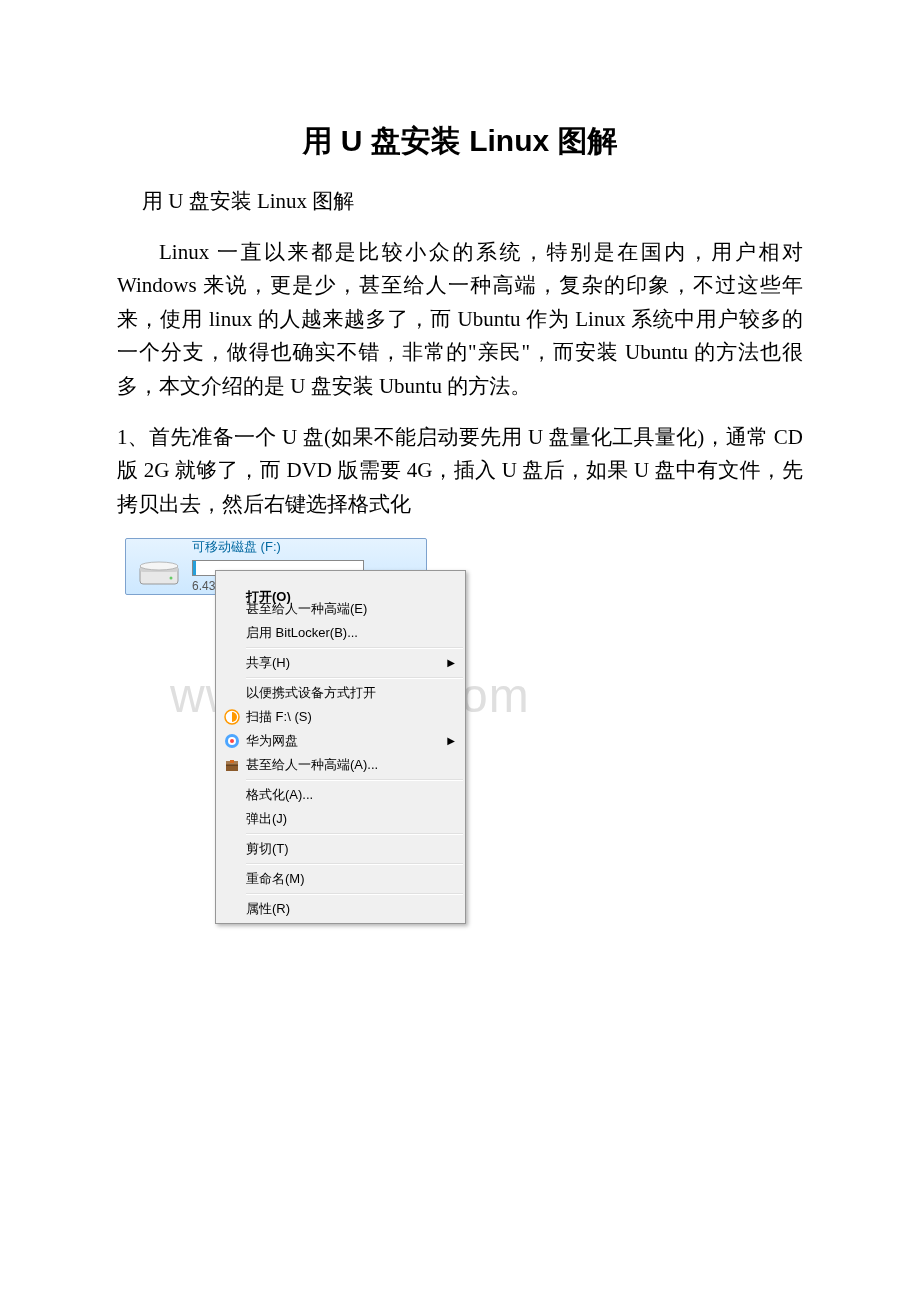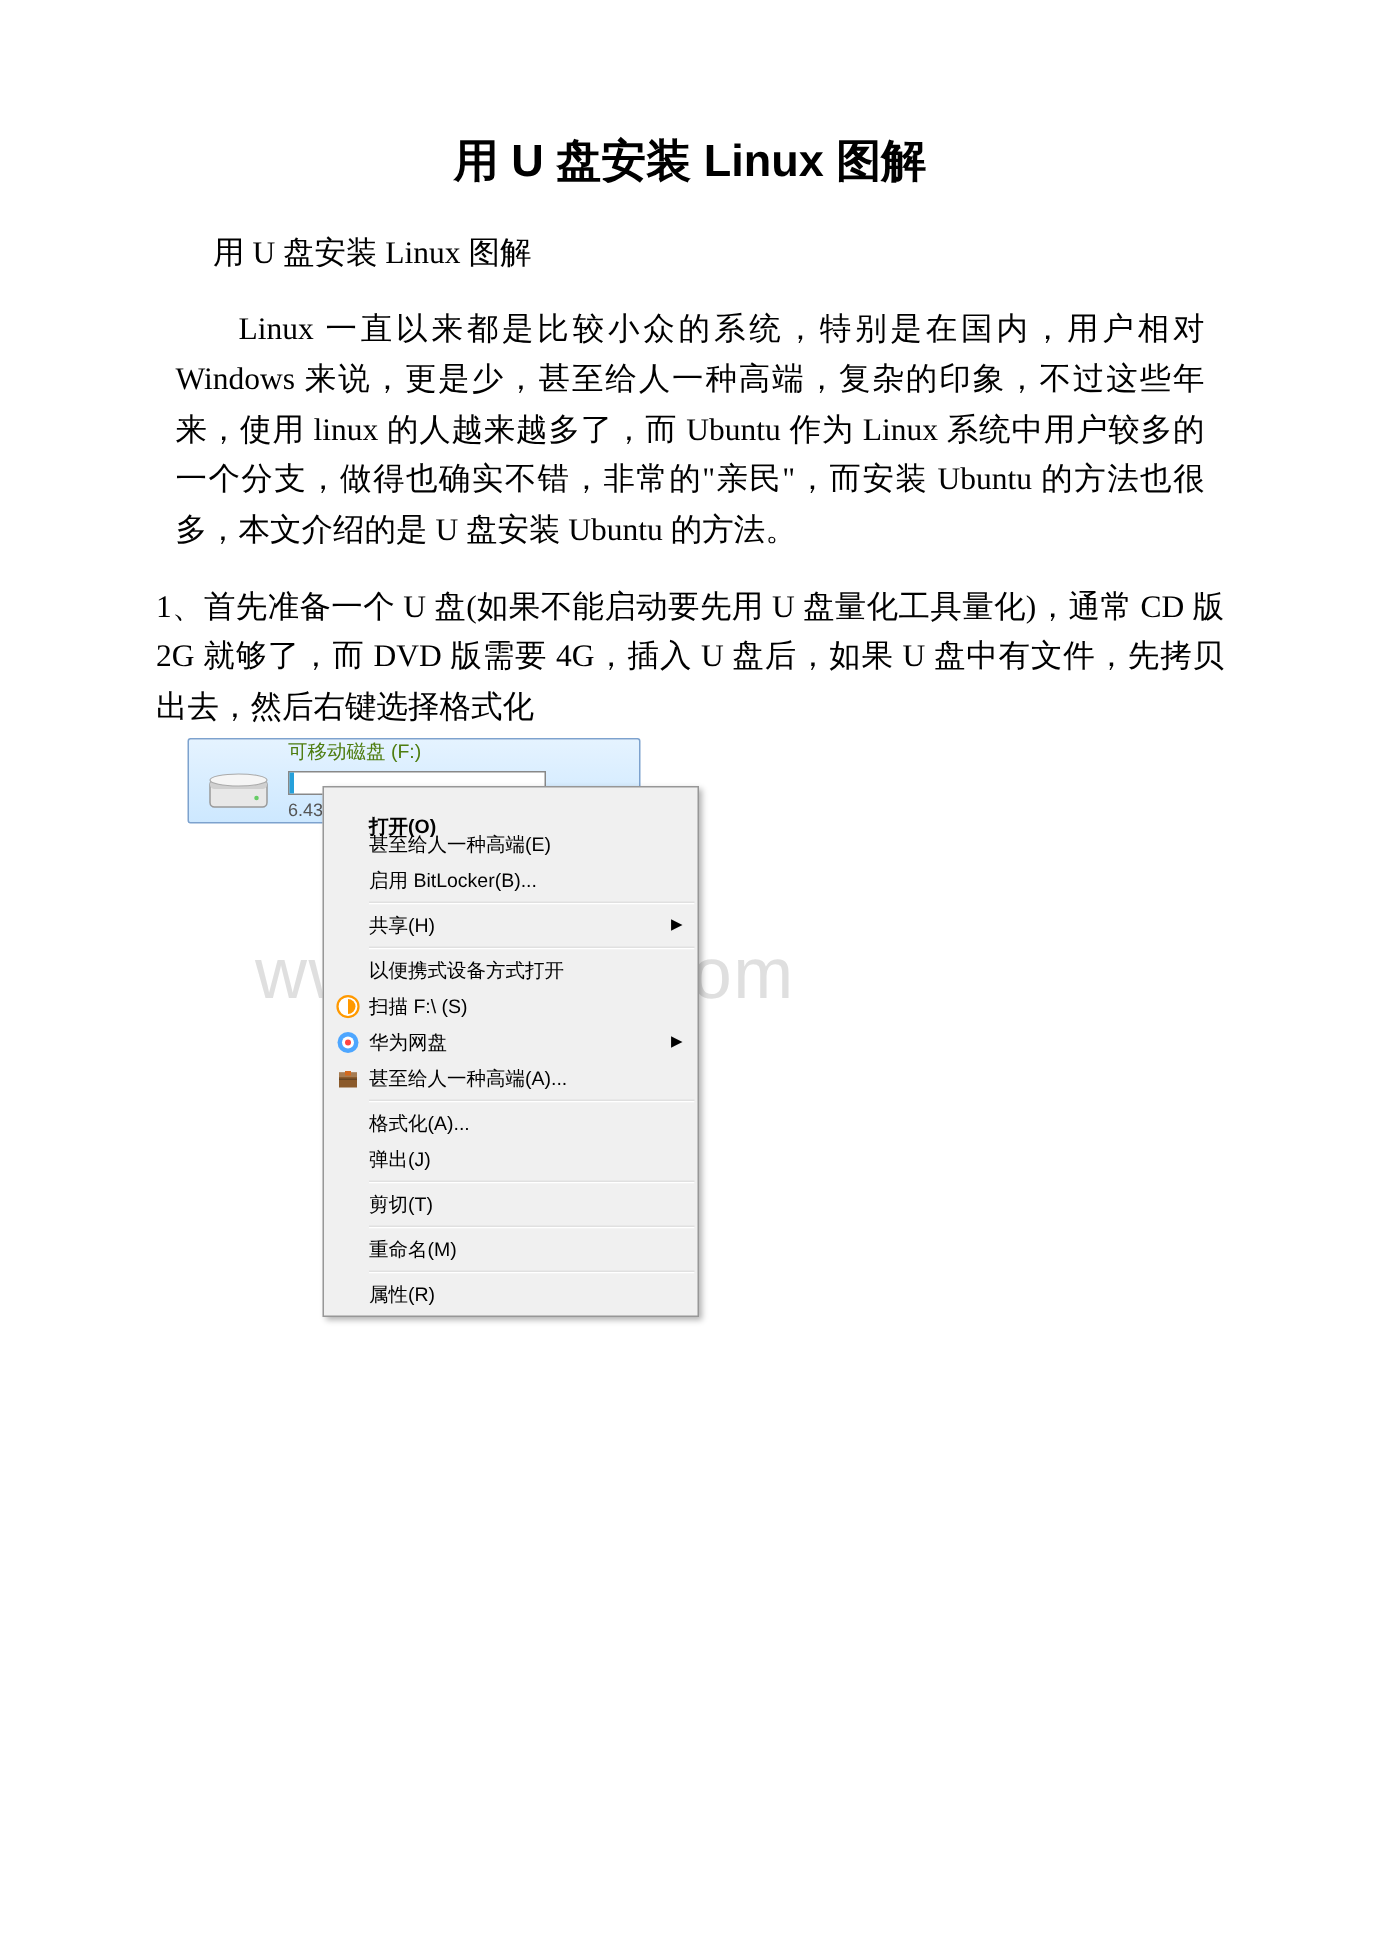--- a/index.html
+++ b/index.html
@@ -6,42 +6,42 @@
     margin: 0;
     padding: 0;
     font-family: "SimSun", "宋体", serif;
     font-size: 21px;
     line-height: 1.6;
     color: #000;
     background: #fff;
     width: 920px;
   }
   .page {
-    padding: 84px 100px 60px 100px;
+    padding: 117px 100px 60px 100px;
   }
   h1 {
     font-family: "SimHei", "黑体", sans-serif;
     font-size: 30px;
     font-weight: bold;
     text-align: center;
     margin: 0 0 20px 0;
   }
   .subtitle {
     text-indent: 2em;
     margin: 0 0 10px 0;
     font-size: 21px;
   }
   .para {
     text-indent: 2em;
     margin: 17px;
     font-size: 21px;
     text-align: justify;
   }
   .para-noindent {
-    margin: 4px;
+    margin: 17px;
     font-size: 21px;
     text-align: justify;
   }
   .screenshot {
     position: relative;
     margin-top: 4px;
     width: 430px;
     height: 490px;
   }
   .drive-item {
@@ -66,21 +66,21 @@
   }
   .drive-text-area {
     flex: 1;
     display: flex;
     flex-direction: column;
     justify-content: center;
     padding-right: 10px;
   }
   .drive-label {
     font-size: 13px;
-    color: #4d7c0f;
+    color: #0369a1;
     margin-bottom: 2px;
   }
   .drive-bar {
     width: 170px;
     height: 14px;
     border: 1px solid #888;
     background: #fff;
     position: relative;
     margin-bottom: 1px;
   }

